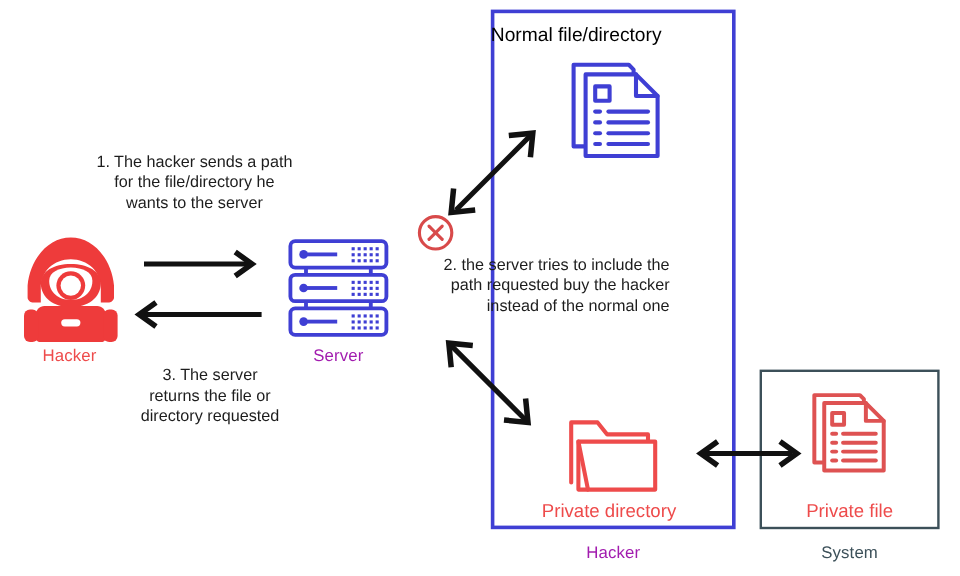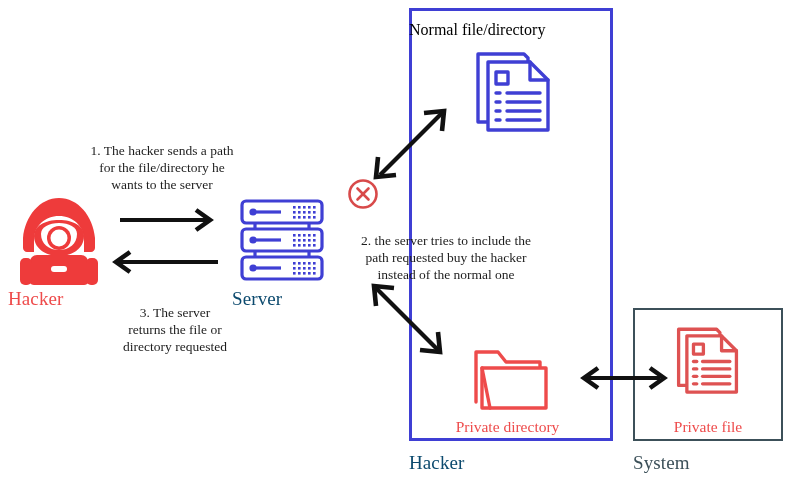--- a/index.html
+++ b/index.html
@@ -3,38 +3,38 @@
 <meta charset="utf-8">
 <style>
   html,body{margin:0;padding:0;}
   body{
     width:800px;height:480px;
     background:#ffffff;
     font-family:"Liberation Sans", sans-serif;
     overflow:hidden;
     position:relative;
   }
-  .canvas{position:absolute;inset:0;width:800px;height:480px;font-family:Liberation Serif, serif;}
+  .canvas{position:absolute;inset:0;width:800px;height:480px;}
   .abs{position:absolute;}
 
   
   .caption{
     color:#1d1d1d;
     font-size:13.5px;
     line-height:17px;
     text-align:center;
     white-space:pre-line;
   }
   .node-label{
-    font-size:19px;
-    text-align:left;
+    font-size:14px;
+    text-align:center;
     letter-spacing:.1px;
   }
   .lbl-red{color:#ee4b4b;}
-  .lbl-blue{color:#0c4a6e;}
+  .lbl-blue{color:#a21caf;}
   .lbl-slate{color:#3c5059;}
   .inner-label{
     font-size:15.5px;
     text-align:center;
     width:100%;
   }
 
   
   .box{
     position:absolute;
@@ -194,29 +194,29 @@
         <rect x="54" y="74" width="2.6" height="2.6"></rect>
           <rect x="59" y="74" width="2.6" height="2.6"></rect>
           <rect x="64" y="74" width="2.6" height="2.6"></rect>
           <rect x="69" y="74" width="2.6" height="2.6"></rect>
           <rect x="74" y="74" width="2.6" height="2.6"></rect>
       </g>
     </svg>
   </div>
   <div class="abs node-label lbl-blue" style="left:232px;top:288px;width:100px;">Server</div>
 
-  <div class="abs caption" style="left:62px;top:142px;width:200px;">1. The hacker sends a path
+  <div class="abs caption" style="left:62px;top:126px;width:200px;">1. The hacker sends a path
 for the file/directory he
 wants to the server</div>
 
   <div class="abs caption" style="left:112px;top:304px;width:126px;">3. The server
 returns the file or
 directory requested</div>
 
-  <div class="abs caption" style="left:334px;top:232px;width:224px;">2. the server tries to include the
+  <div class="abs caption" style="left:334px;top:212px;width:224px;text-align:right;">2. the server tries to include the
 path requested buy the hacker
 instead of the normal one</div>
 
   <div class="abs" style="left:346px;top:177px;">
     <svg width="34" height="34" viewBox="0 0 34 34">
       <circle cx="17" cy="17" r="13.5" fill="#ffffff" stroke="#d84a4a" stroke-width="2.6"></circle>
       <g stroke="#d84a4a" stroke-width="2.6" stroke-linecap="round">
         <line x1="11.5" y1="11.5" x2="22.5" y2="22.5"></line>
         <line x1="22.5" y1="11.5" x2="11.5" y2="22.5"></line>
       </g>

